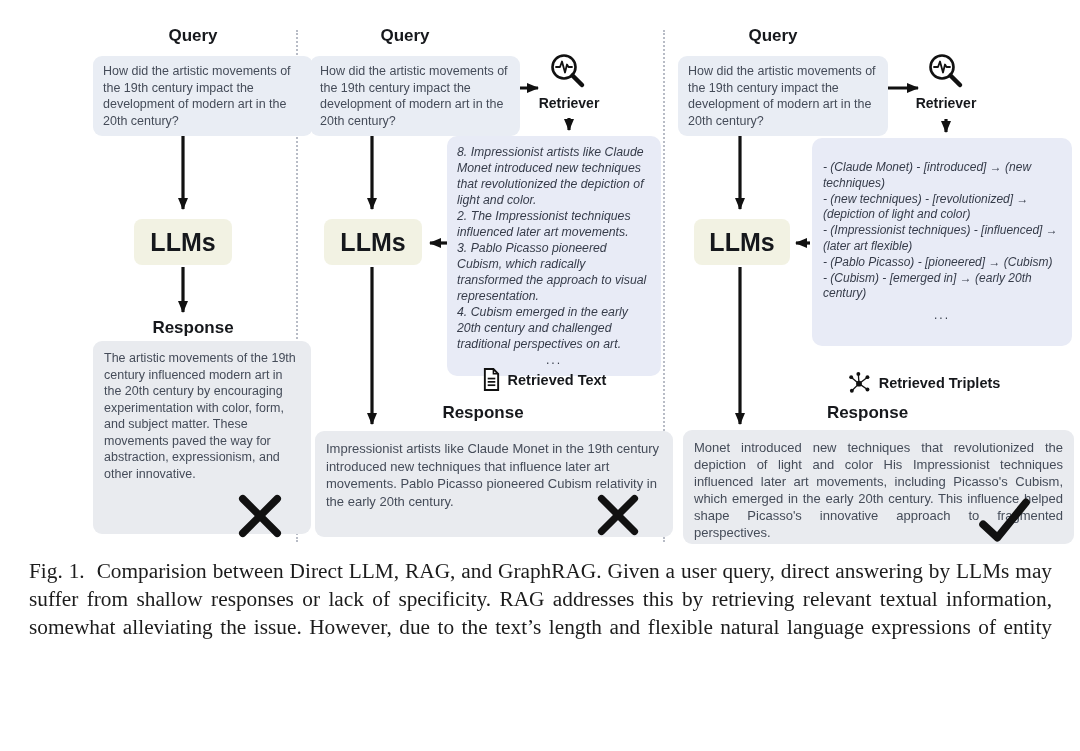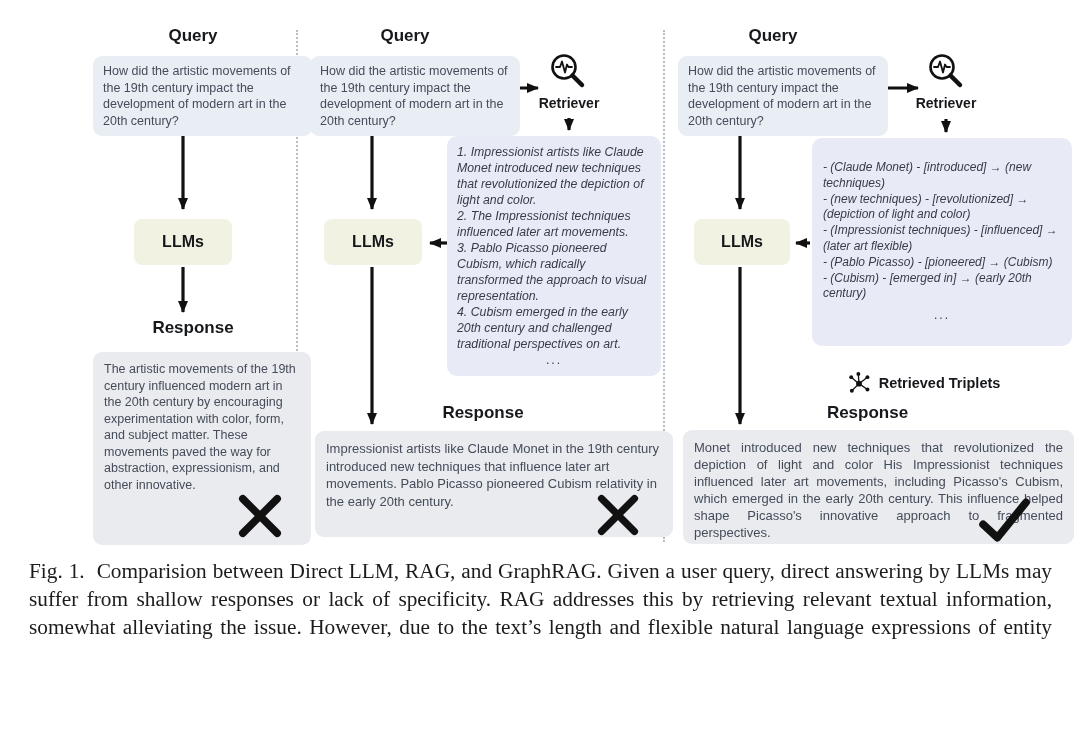--- a/index.html
+++ b/index.html
@@ -4,21 +4,21 @@
 <style>
   html,body{margin:0;padding:0;background:#ffffff;}
   .page{position:relative;width:1080px;height:642px;background:#ffffff;overflow:hidden;
         font-family:"Liberation Sans",sans-serif;}
   .abs{position:absolute;}
   .heading{font-weight:bold;font-size:17px;color:var(--text_dark,#16181c);text-align:center;}
   .small-heading{font-weight:bold;font-size:14px;color:var(--text_dark,#16181c);text-align:center;}
   .qbox{background:var(--box_query_bg,#e9edf4);border-radius:9px;padding:7px 10px;
         font-size:12.5px;line-height:16.5px;color:var(--text_body,#454c59);}
   .llms{background:var(--box_llms_bg,#f2f2e3);border-radius:8px;display:flex;align-items:center;
-        justify-content:center;font-weight:bold;font-size:16px;color:var(--text_dark,#16181c);}
+        justify-content:center;font-weight:bold;font-size:25px;color:var(--text_dark,#16181c);}
   .respbox{background:var(--box_response_bg,#e9ebef);border-radius:9px;padding:9px 11px;
         font-size:12.5px;line-height:16.5px;color:var(--text_body,#454c59);}
   .retrbox{background:var(--box_retrieved_bg,#e8ebf6);border-radius:10px;padding:8px 10px;
         font-style:italic;font-size:12.3px;line-height:16px;color:#363c4a;}
   .retrbox .ellipsis{text-align:center;font-style:normal;letter-spacing:2px;}
   .icon-row{display:flex;align-items:center;justify-content:center;gap:7px;}
   .icon-row .lbl{font-weight:bold;font-size:14.5px;color:var(--text_dark,#16181c);}
   .divider{position:absolute;top:30px;height:512px;width:0;border-left:2px dotted #b8bcc6;}
   .caption{position:absolute;left:29px;top:557px;width:1023px;
         font-family:"Liberation Serif",serif;font-size:21.3px;line-height:28.2px;
@@ -53,21 +53,21 @@
     </g>
   </svg>
 
   <div class="divider" style="left:296px;"></div>
   <div class="divider" style="left:663px;"></div>
 
   <div class="abs heading" style="left:93px;top:26px;width:200px;">Query</div>
   <div class="abs qbox" style="left:93px;top:56px;width:200px;">How did the artistic movements of the 19th century impact the development of modern art in the 20th century?</div>
   <div class="abs llms" style="left:134px;top:219px;width:98px;height:46px;">LLMs</div>
   <div class="abs heading" style="left:93px;top:318px;width:200px;">Response</div>
-  <div class="abs respbox" style="left:93px;top:352px;width:196px;height:175px;">The artistic movements of the 19th century influenced modern art in the 20th century by encouraging experimentation with color, form, and subject matter. These movements paved the way for abstraction, expressionism, and other innovative.</div>
+  <div class="abs respbox" style="left:93px;top:341px;width:196px;height:175px;">The artistic movements of the 19th century influenced modern art in the 20th century by encouraging experimentation with color, form, and subject matter. These movements paved the way for abstraction, expressionism, and other innovative.</div>
   <div class="abs" style="left:237px;top:493px;">
     <svg width="46" height="46" viewBox="0 0 40 40">
       <g stroke="#111111" stroke-width="6.5" stroke-linecap="round">
         <line x1="5" y1="5" x2="35" y2="35"></line>
         <line x1="35" y1="5" x2="5" y2="35"></line>
       </g>
     </svg>
   </div>
 
   <div class="abs heading" style="left:310px;top:26px;width:190px;">Query</div>
@@ -76,27 +76,41 @@
   <div class="abs" style="left:548px;top:52px;">
     <svg width="40" height="40" viewBox="0 0 40 40">
       <circle cx="16" cy="15" r="11.5" fill="none" stroke="#111111" stroke-width="2.6"></circle>
       <polyline points="8,15 12,15 14,9.5 17,20.5 19,12.5 20.5,15 24,15" fill="none" stroke="#111111" stroke-width="1.8" stroke-linejoin="round" stroke-linecap="round"></polyline>
       <line x1="24.5" y1="23.5" x2="34" y2="33" stroke="#111111" stroke-width="4.5" stroke-linecap="round"></line>
     </svg>
   </div>
   <div class="abs small-heading" style="left:527px;top:95px;width:84px;">Retriever</div>
 
   <div class="abs retrbox" style="left:447px;top:136px;width:194px;">
-    <div>1. Impressionist artists like Claude Monet introduced new techniques that revolutionized the depiction of light and color.</div>
+    <div>8. Impressionist artists like Claude Monet introduced new techniques that revolutionized the depiction of light and color.</div>
     <div>2. The Impressionist techniques influenced later art movements.</div>
     <div>3. Pablo Picasso pioneered Cubism, which radically transformed the approach to visual representation.</div>
     <div>4. Cubism emerged in the early 20th century and challenged traditional perspectives on art.</div>
     <div class="ellipsis">...</div>
   </div>
 
+  <div class="abs icon-row" style="left:447px;top:368px;width:194px;">
+    <span>
+      <svg width="19" height="23" viewBox="0 0 20 24">
+        <path d="M3,1 h9 l5,5 v17 h-14 z" fill="#ffffff" stroke="#111111" stroke-width="2"></path>
+        <path d="M12,1 v5 h5" fill="none" stroke="#111111" stroke-width="1.6"></path>
+        <g stroke="#111111" stroke-width="1.8">
+          <line x1="6" y1="11" x2="14" y2="11"></line>
+          <line x1="6" y1="14.5" x2="14" y2="14.5"></line>
+          <line x1="6" y1="18" x2="14" y2="18"></line>
+        </g>
+      </svg>
+    </span>
+    <span class="lbl">Retrieved Text</span>
+  </div>
 
   <div class="abs llms" style="left:324px;top:219px;width:98px;height:46px;">LLMs</div>
   <div class="abs heading" style="left:315px;top:403px;width:336px;">Response</div>
   <div class="abs respbox" style="left:315px;top:431px;width:336px;height:88px;font-size:13px;line-height:17.5px;">Impressionist artists like Claude Monet in the 19th century introduced new techniques that influence later art movements. Pablo Picasso pioneered Cubism relativity in the early 20th century.</div>
   <div class="abs" style="left:596px;top:493px;">
     <svg width="44" height="44" viewBox="0 0 40 40">
       <g stroke="#111111" stroke-width="6.5" stroke-linecap="round">
         <line x1="5" y1="5" x2="35" y2="35"></line>
         <line x1="35" y1="5" x2="5" y2="35"></line>
       </g>

